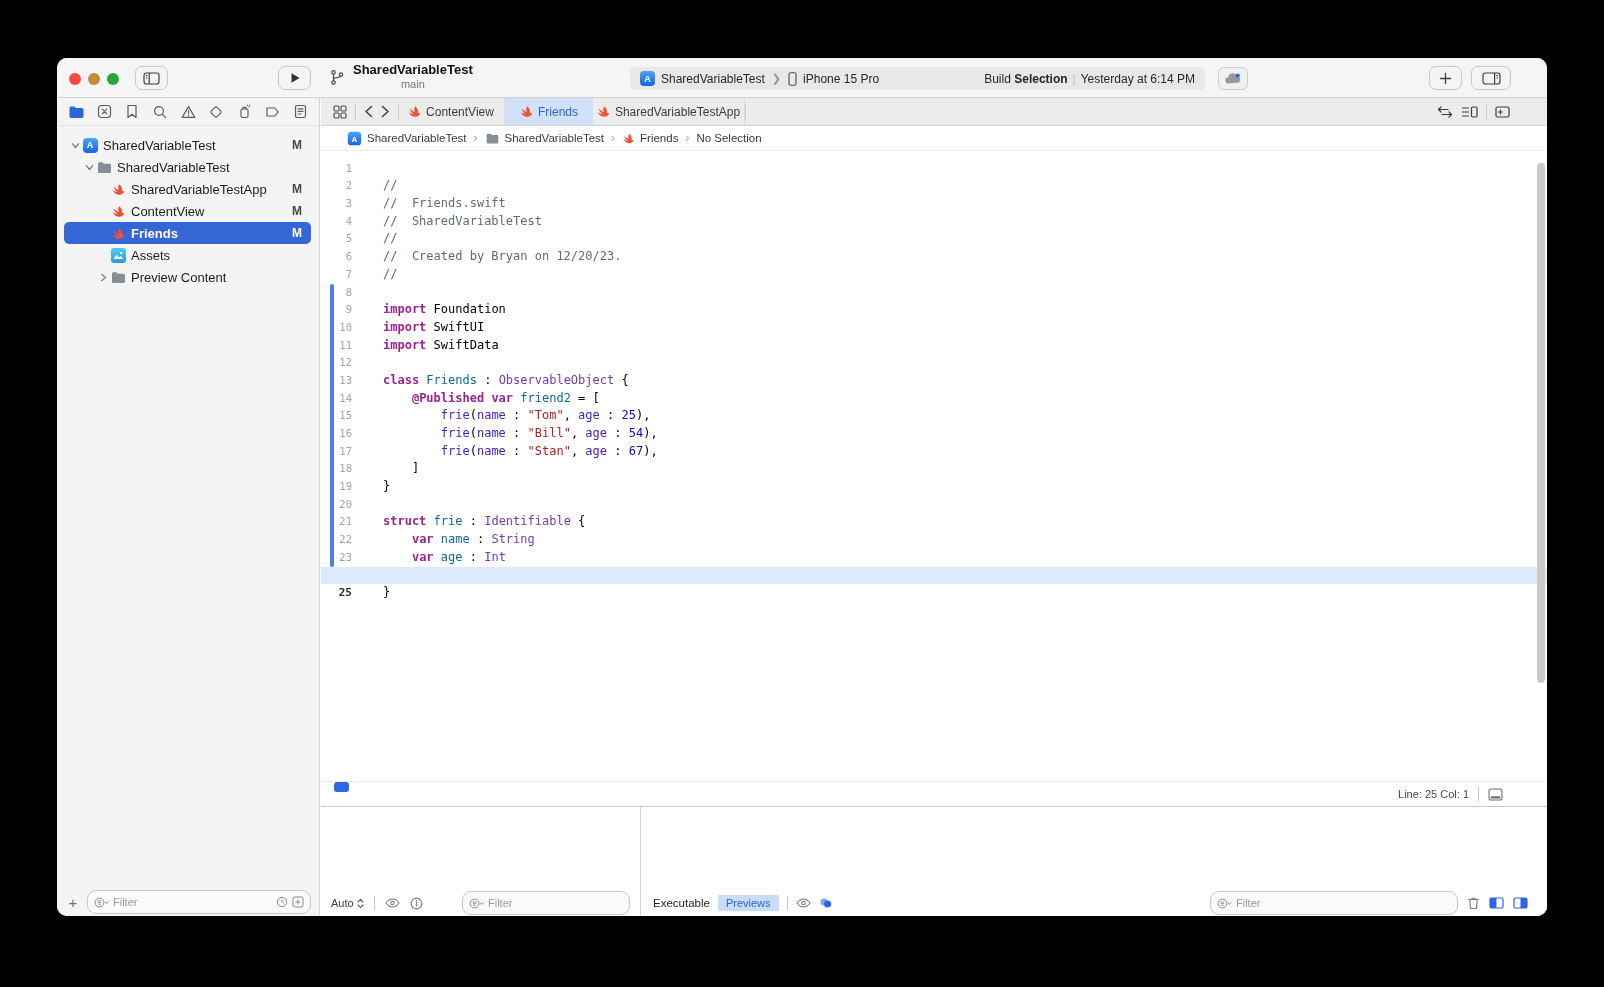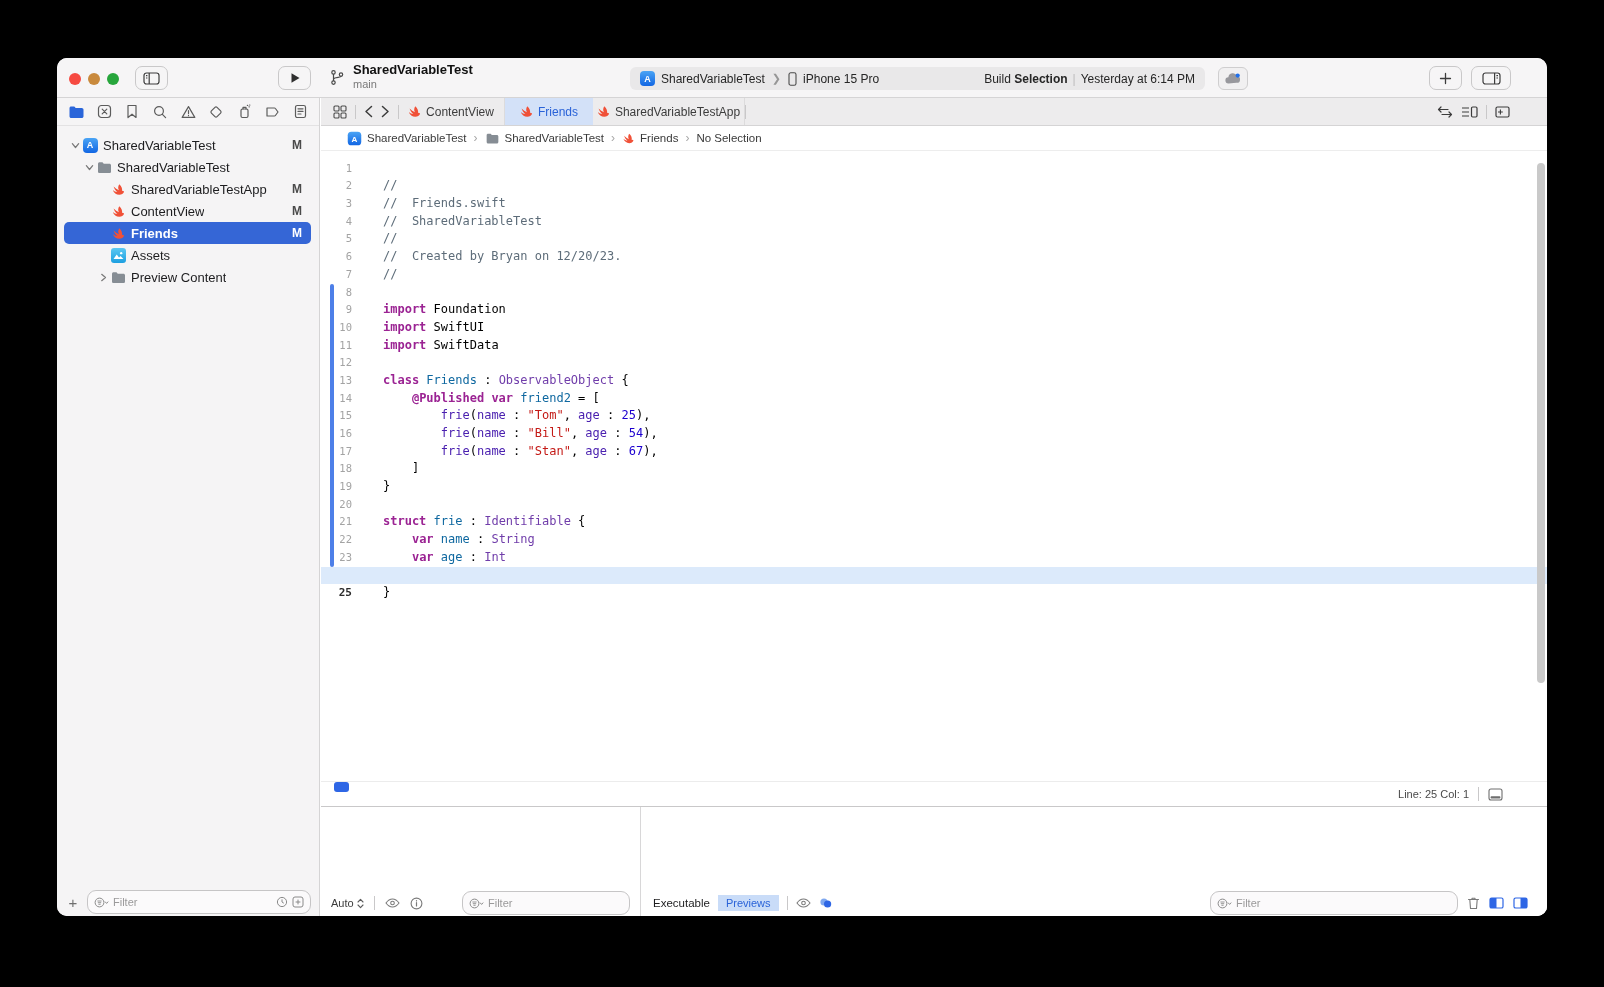--- a/index.html
+++ b/index.html
@@ -10,21 +10,21 @@
   
   .toolbar { position:absolute; left:0; top:0; width:100%; height:40px; background:#F6F5F6; border-bottom:1px solid #D5D4D5; }
   .tl { position:absolute; top:15px; width:12px; height:12px; border-radius:50%; }
   .tl.r { left:12px; background:#F64A41; }
   .tl.y { left:31px; background:#C98A3D; }
   .tl.g { left:50px; background:#27A63C; }
   .tb-btn { position:absolute; top:8px; height:24px; border:1px solid #C9C8C9; border-radius:7px; background:#F6F5F6;
             display:flex; align-items:center; justify-content:center; color:#3C3C3C; }
   .titleblock { position:absolute; left:296px; top:4px; }
   .titleblock .t1 { font-size:13px; font-weight:bold; color:#111; }
-  .titleblock .t2 { font-size:11px; color:#7A7A7A; margin-top:1px; }
+  .titleblock .t2 { font-size:11px; color:#7A7A7A; margin-top:1px;text-align:center; }
   .branch { position:absolute; left:272px; top:11px; }
   .scheme { position:absolute; left:573px; top:9px; width:575px; height:23px; background:#E9E8E9; border-radius:6px;
             display:flex; align-items:center; font-size:12px; color:#262626; padding:0 10px; }
   .scheme .sep-chev { color:#969696; margin:0 7px; font-size:11px; }
   .scheme .right { margin-left:auto; white-space:nowrap; }
   .scheme .right b { font-weight:bold; }
   .scheme .bar { color:#BDBDBD; padding:0 5px; }
   .cloudbtn { position:absolute; left:1161px; top:9px; width:30px; height:23px; border:1px solid #CFCECF; border-radius:6px;
               display:flex; align-items:center; justify-content:center; background:#F1F0F1; }
 

